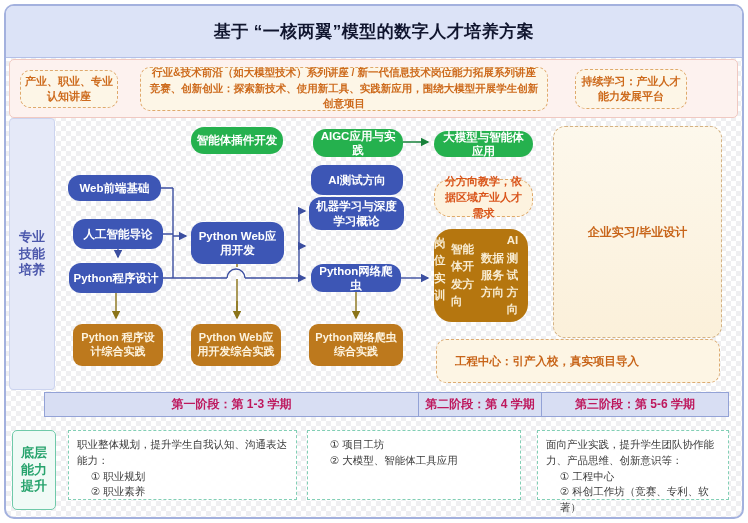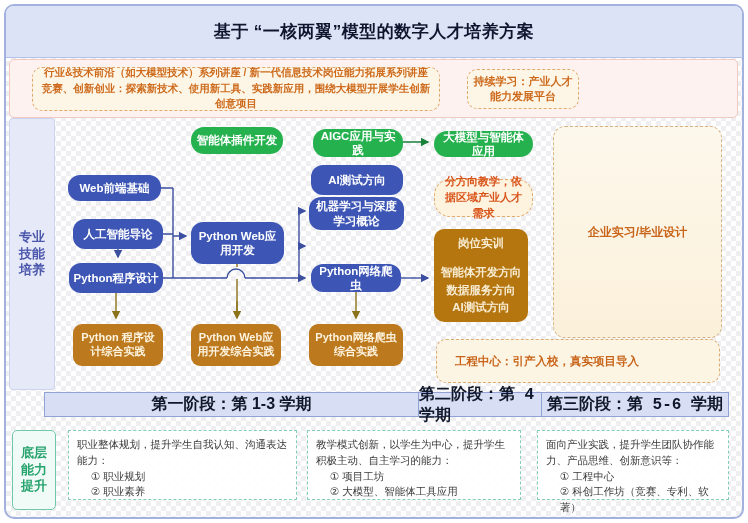--- a/index.html
+++ b/index.html
@@ -28,53 +28,56 @@
   .row2-label .vlabel{color:#4c58ac;font-size:13px;}
   .flow{position:absolute;left:53px;top:110px;width:680px;height:276px;}
   .node{position:absolute;box-sizing:border-box;display:flex;align-items:center;justify-content:center;
     text-align:center;color:#ffffff;font-weight:600;line-height:1.25;padding:2px 4px;}
   .green{background:#25b14e;border-radius:13px;font-size:11.5px;}
   .blue{background:#3d56b5;border-radius:12px;font-size:11.5px;}
   .orange{background:#bd791d;border-radius:9px;font-size:11px;color:#fdf3de;}
   .dash-note{position:absolute;box-sizing:border-box;border:1.5px dashed #e0aa6a;border-radius:16px;background:#fdf3df;
     color:#d9541a;font-weight:bold;font-size:11px;line-height:1.45;display:flex;align-items:center;justify-content:center;
     text-align:center;padding:2px 5px;}
-  .job{position:absolute;box-sizing:border-box;background:#b5760f;border-radius:10px;color:#f8ecd2;
-    display:flex;flex-direction:column;align-items:center;justify-content:center;font-weight:600;font-size:11.5px;line-height:1.5;}
+  .job{position:absolute;box-sizing:border-box;background:#b5760f;border-radius:18px;color:#f8ecd2;
+    display:flex;align-items:center;justify-content:center;font-weight:600;font-size:11.5px;line-height:1.5;}
   .job .job-title{margin-bottom:12px;}
   .intern{position:absolute;box-sizing:border-box;border:1.5px dashed #d5b384;border-radius:12px;
     background:linear-gradient(180deg,#fdf8ec 0%,#fbf0da 100%);display:flex;align-items:center;justify-content:center;
     color:#c8651a;font-weight:bold;font-size:12px;}
   .engineer{position:absolute;box-sizing:border-box;border:1.5px dashed #dcab72;border-radius:10px;background:#fdf5e4;
     display:flex;align-items:center;color:#c8651a;font-weight:bold;font-size:11.5px;padding-left:18px;}
   
   .stages{position:absolute;left:38px;top:386px;width:685px;height:25px;display:flex;}
   .stage-cell{box-sizing:border-box;background:#d8def3;border:1px solid #93a2d6;display:flex;align-items:center;justify-content:center;
-    color:#0f172a;font-weight:bold;font-size:16px;}
-  .stage-cell + .stage-cell{border-left:none;font-family:Liberation Mono, monospace;}
+    color:#be185d;font-weight:bold;font-size:12px;text-align:center;}
+  .stage-cell + .stage-cell{border-left:none;}
   .sc1{width:375px;} .sc2{width:123px;} .sc3{width:187px;}
   
   .row3-label{position:absolute;left:6px;top:424px;width:44px;height:80px;box-sizing:border-box;background:#f0faf6;
     border:1.5px solid #6fc9a9;border-radius:5px;display:flex;align-items:center;justify-content:center;}
   .row3-label .vlabel{color:#27a36d;font-size:13px;}
   .teal-dash{position:absolute;box-sizing:border-box;border:1.5px dashed #82cfb5;background:rgba(255,255,255,0.93);
     color:#3a3a3a;font-size:10.5px;line-height:1.5;padding:6px 8px;}
   .teal-dash .items{padding-left:14px;}
 </style>
 </head>
 <body>
 
 <div class="stage">
   <div class="board">
 
     <div class="titlebar">
       <span>基于 “一核两翼”模型的数字人才培养方案</span>
     </div>
 
     <div class="row1">
+      <div class="cream-dash r1b1">
+        <span>产业、职业、专业认知讲座</span>
+      </div>
       <div class="cream-dash r1b2">
         <div>行业&amp;技术前沿（如大模型技术）系列讲座 / 新一代信息技术岗位能力拓展系列讲座</div>
         <div>竞赛、创新创业：探索新技术、使用新工具、实践新应用，围绕大模型开展学生创新创意项目</div>
       </div>
       <div class="cream-dash r1b3">
         <span>持续学习：产业人才能力发展平台</span>
       </div>
     </div>
 
     <div class="row2-label">
@@ -167,21 +170,20 @@
 
     <div class="teal-dash" style="left:62px;top:424px;width:229px;height:70px;">
       <div>职业整体规划，提升学生自我认知、沟通表达能力：</div>
       <div class="items">
         <div>① 职业规划</div>
         <div>② 职业素养</div>
       </div>
     </div>
 
     <div class="teal-dash" style="left:301px;top:424px;width:214px;height:70px;">
-      <div>教学模式创新，以学生为中心，提升学生积极主动、自主学习的能力：</div>
       <div class="items">
         <div>① 项目工坊</div>
         <div>② 大模型、智能体工具应用</div>
       </div>
     </div>
 
     <div class="teal-dash" style="left:531px;top:424px;width:192px;height:70px;">
       <div>面向产业实践，提升学生团队协作能力、产品思维、创新意识等：</div>
       <div class="items">
         <div>① 工程中心</div>

